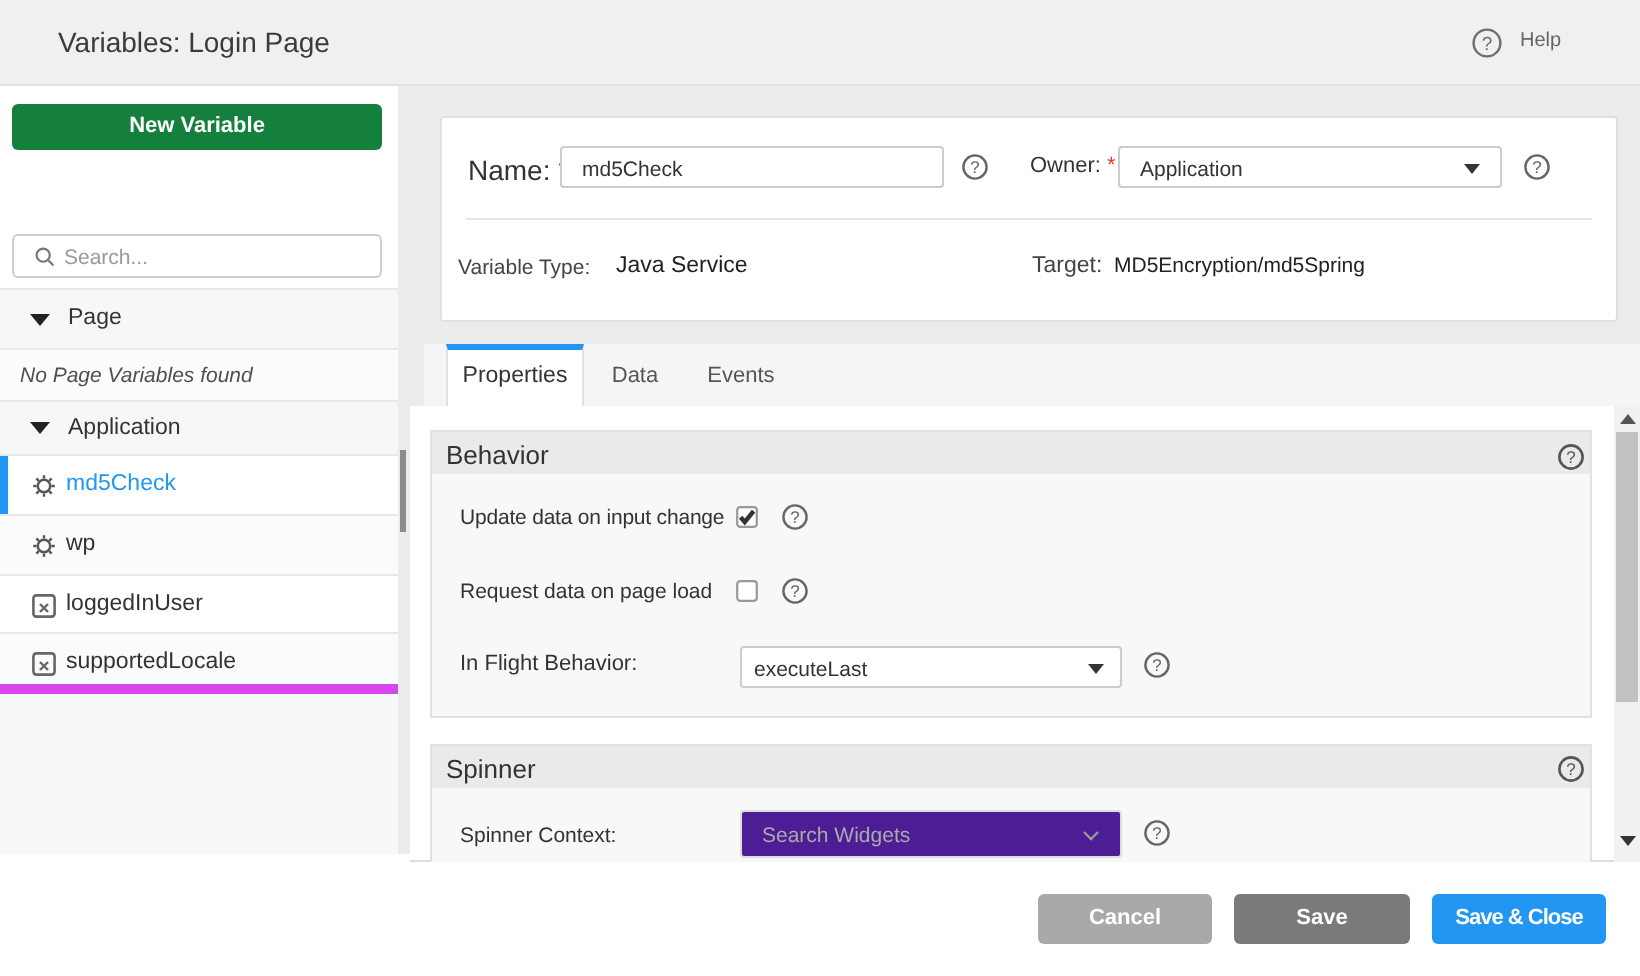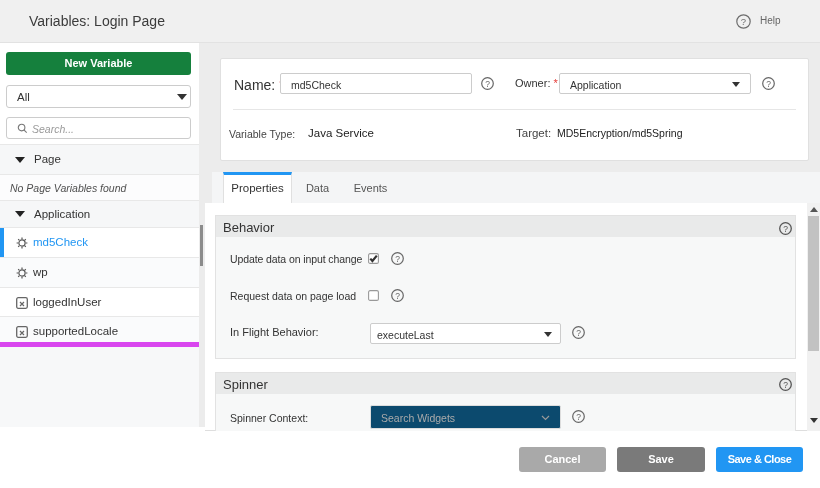--- a/index.html
+++ b/index.html
@@ -20,26 +20,22 @@
   <div class="abs" style="left:760px;top:15px;font-size:10px;color:#666;">Help</div>
 </div>
 
 <div class="abs" style="left:0;top:43px;width:205px;height:384px;background:#fff;border-bottom:1px solid #dcdcdc;">
 
   <div class="abs" style="left:199px;top:0;width:6px;height:384px;background:#ececec;"></div>
   <div class="abs" style="left:200px;top:182px;width:3px;height:41px;background:#8c8c8c;"></div>
 
   <div class="abs" style="left:6px;top:9px;width:185px;height:23px;background:#15803d;border-radius:3px;color:#fff;font-size:11px;font-weight:bold;text-align:center;line-height:23px;">New Variable</div>
 
-  <div class="abs" style="left:6px;top:42px;width:185px;height:23px;background:#fff;border:1px solid #ccc;border-radius:3px;">
-    <div class="abs" style="left:10px;top:5px;font-size:11.5px;color:#333;">All</div>
-    <div class="abs" style="right:3px;top:8px;width:0;height:0;border-left:5px solid transparent;border-right:5px solid transparent;border-top:6.5px solid #333;"></div>
-  </div>
 
-  <div class="abs" style="left:6px;top:74px;width:185px;height:22px;background:#fff;border:1px solid #ccc;border-radius:3px;font-style:italic;">
+  <div class="abs" style="left:6px;top:74px;width:185px;height:22px;background:#fff;border:1px solid #ccc;border-radius:3px;">
     <svg class="abs" style="left:10px;top:5px;" width="11" height="11" viewBox="0 0 12 12">
       <circle cx="5" cy="5" r="3.6" fill="none" stroke="#777" stroke-width="1.2"></circle>
       <line x1="7.8" y1="7.8" x2="10.6" y2="10.6" stroke="#777" stroke-width="1.2"></line>
     </svg>
     <div class="abs" style="left:25px;top:5px;font-size:10.5px;color:#9a9a9a;">Search...</div>
   </div>
 
   <div class="abs" style="left:0;top:101px;width:199px;height:31px;background:#f6f7f8;border-top:1px solid #e8e8e8;border-bottom:1px solid #e8e8e8;">
     <div class="abs" style="left:15px;top:12px;width:0;height:0;border-left:5.5px solid transparent;border-right:5.5px solid transparent;border-top:6.5px solid #222;"></div>
     <div class="abs" style="left:34px;top:8px;font-size:11.5px;color:#333;">Page</div>
@@ -170,21 +166,21 @@
 
 <div class="abs" style="left:215px;top:372px;width:581px;height:58.5px;background:#f7f8f8;border:1px solid #e2e2e2;border-bottom:none;">
   <div class="abs" style="left:0;top:0;width:579px;height:21px;background:#e9eaea;">
     <div class="abs" style="left:7px;top:4px;font-size:13px;color:#333;">Spinner</div>
   </div>
   <svg class="qicon" style="left:563px;top:5px;" viewBox="0 0 13 13">
     <circle cx="6.5" cy="6.5" r="5.8" fill="none" stroke="#555" stroke-width="1.3"></circle>
     <text x="6.5" y="9.7" font-size="8.5" fill="#555" text-anchor="middle" font-family="Liberation Sans">?</text>
   </svg>
   <div class="abs" style="left:14px;top:39px;font-size:10.5px;color:#333;">Spinner Context:</div>
-  <div class="abs" style="left:154px;top:32px;width:191px;height:24px;background:#0c4a6e;border:1px solid #ddd;border-radius:2px;">
+  <div class="abs" style="left:154px;top:32px;width:191px;height:24px;background:#4c1d95;border:1px solid #ddd;border-radius:2px;">
     <div class="abs" style="left:10px;top:6px;font-size:10.5px;color:#aaa;">Search Widgets</div>
     <svg class="abs" style="right:10px;top:9px;" width="9" height="6" viewBox="0 0 9 6">
       <path d="M1 1 L4.5 4.5 L8 1" fill="none" stroke="#999" stroke-width="1.2"></path>
     </svg>
   </div>
   <svg class="qicon" style="left:356px;top:37px;" viewBox="0 0 13 13">
     <circle cx="6.5" cy="6.5" r="5.8" fill="none" stroke="#666" stroke-width="1.2"></circle>
     <text x="6.5" y="9.7" font-size="8.5" fill="#666" text-anchor="middle" font-family="Liberation Sans">?</text>
   </svg>
 </div>

